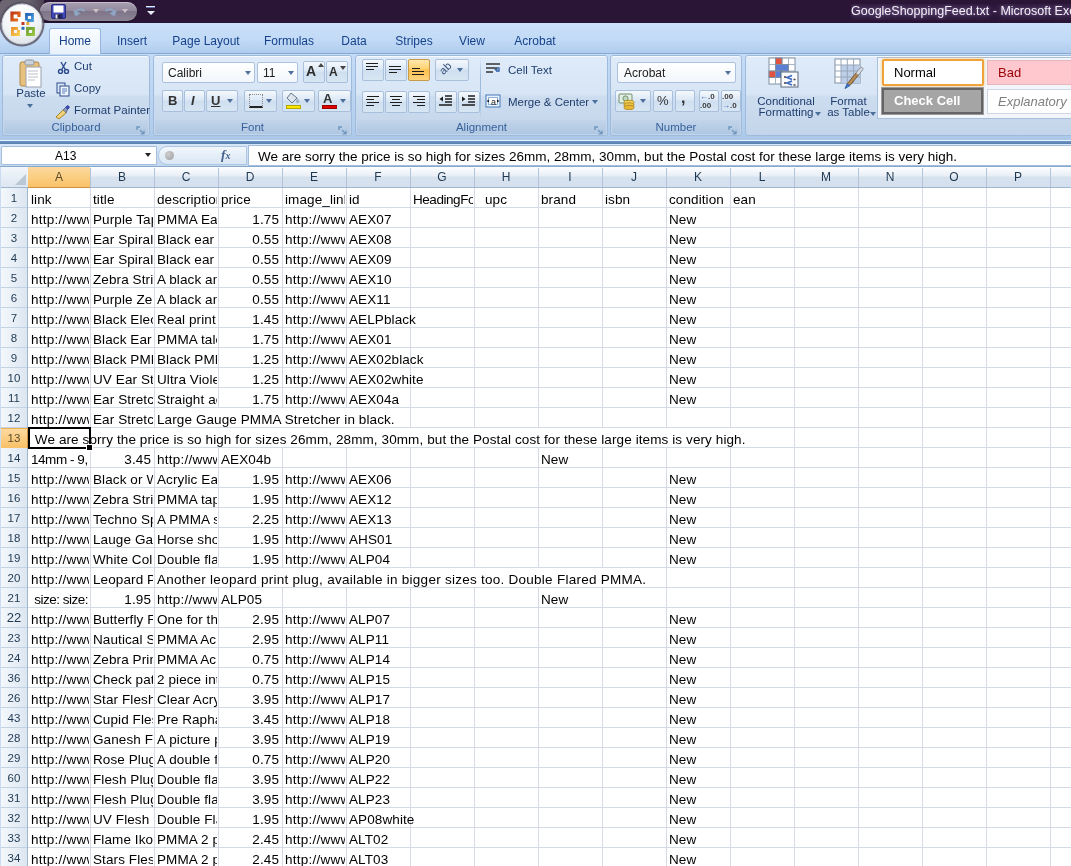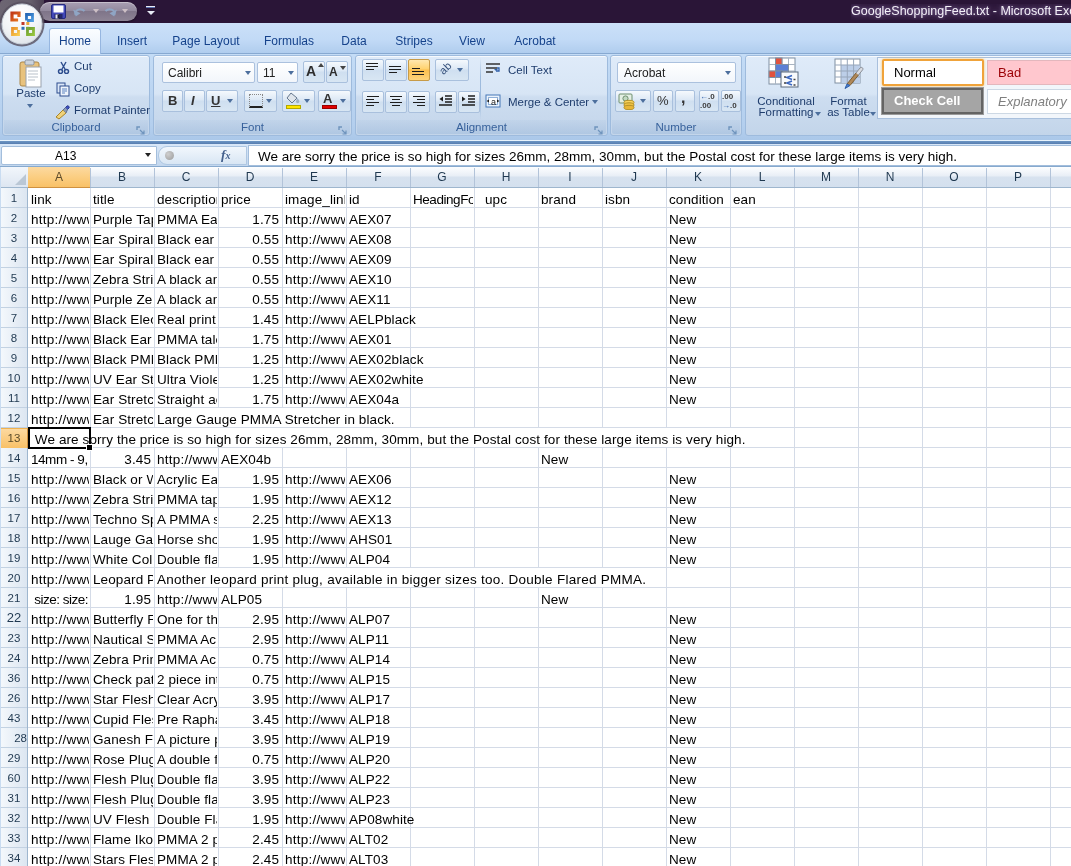--- a/index.html
+++ b/index.html
@@ -347,21 +347,21 @@
 <div class="abs" style="left:1px;top:528px;width:26px;height:20px;font-size:11.5px;line-height:20px;text-align:center;color:#1f3850;border-bottom:1px solid #c3d2e2">18</div>
 <div class="abs" style="left:1px;top:548px;width:26px;height:20px;font-size:11.5px;line-height:20px;text-align:center;color:#1f3850;border-bottom:1px solid #c3d2e2">19</div>
 <div class="abs" style="left:1px;top:568px;width:26px;height:20px;font-size:11.5px;line-height:20px;text-align:center;color:#1f3850;border-bottom:1px solid #c3d2e2">20</div>
 <div class="abs" style="left:1px;top:588px;width:26px;height:20px;font-size:11.5px;line-height:20px;text-align:center;color:#1f3850;border-bottom:1px solid #c3d2e2">21</div>
 <div class="abs" style="left:1px;top:608px;width:26px;height:20px;font-size:13px;line-height:20px;text-align:center;color:#1f3850;border-bottom:1px solid #c3d2e2">22</div>
 <div class="abs" style="left:1px;top:628px;width:26px;height:20px;font-size:11.5px;line-height:20px;text-align:center;color:#1f3850;border-bottom:1px solid #c3d2e2">23</div>
 <div class="abs" style="left:1px;top:648px;width:26px;height:20px;font-size:11.5px;line-height:20px;text-align:center;color:#1f3850;border-bottom:1px solid #c3d2e2">24</div>
 <div class="abs" style="left:1px;top:668px;width:26px;height:20px;font-size:11.5px;line-height:20px;text-align:center;color:#1f3850;border-bottom:1px solid #c3d2e2">36</div>
 <div class="abs" style="left:1px;top:688px;width:26px;height:20px;font-size:11.5px;line-height:20px;text-align:center;color:#1f3850;border-bottom:1px solid #c3d2e2">26</div>
 <div class="abs" style="left:1px;top:708px;width:26px;height:20px;font-size:11.5px;line-height:20px;text-align:center;color:#1f3850;border-bottom:1px solid #c3d2e2">43</div>
-<div class="abs" style="left:1px;top:728px;width:26px;height:20px;font-size:11.5px;line-height:20px;text-align:right;color:#1f3850;border-bottom:1px solid #c3d2e2">28</div>
+<div class="abs" style="left:1px;top:728px;width:26px;height:20px;font-size:11.5px;line-height:20px;text-align:center;color:#1f3850;border-bottom:1px solid #c3d2e2">28</div>
 <div class="abs" style="left:1px;top:748px;width:26px;height:20px;font-size:11.5px;line-height:20px;text-align:center;color:#1f3850;border-bottom:1px solid #c3d2e2">29</div>
 <div class="abs" style="left:1px;top:768px;width:26px;height:20px;font-size:11.5px;line-height:20px;text-align:center;color:#1f3850;border-bottom:1px solid #c3d2e2">60</div>
 <div class="abs" style="left:1px;top:788px;width:26px;height:20px;font-size:11.5px;line-height:20px;text-align:center;color:#1f3850;border-bottom:1px solid #c3d2e2">31</div>
 <div class="abs" style="left:1px;top:808px;width:26px;height:20px;font-size:11.5px;line-height:20px;text-align:center;color:#1f3850;border-bottom:1px solid #c3d2e2">32</div>
 <div class="abs" style="left:1px;top:828px;width:26px;height:20px;font-size:11.5px;line-height:20px;text-align:center;color:#1f3850;border-bottom:1px solid #c3d2e2">33</div>
 <div class="abs" style="left:1px;top:848px;width:26px;height:20px;font-size:11.5px;line-height:20px;text-align:center;color:#1f3850;border-bottom:1px solid #c3d2e2">34</div>
 <div class="gline-v" style="left:90px;top:188px;height:678px"></div>
 <div class="gline-v" style="left:154px;top:188px;height:678px"></div>
 <div class="gline-v" style="left:218px;top:188px;height:678px"></div>
 <div class="gline-v" style="left:282px;top:188px;height:678px"></div>

